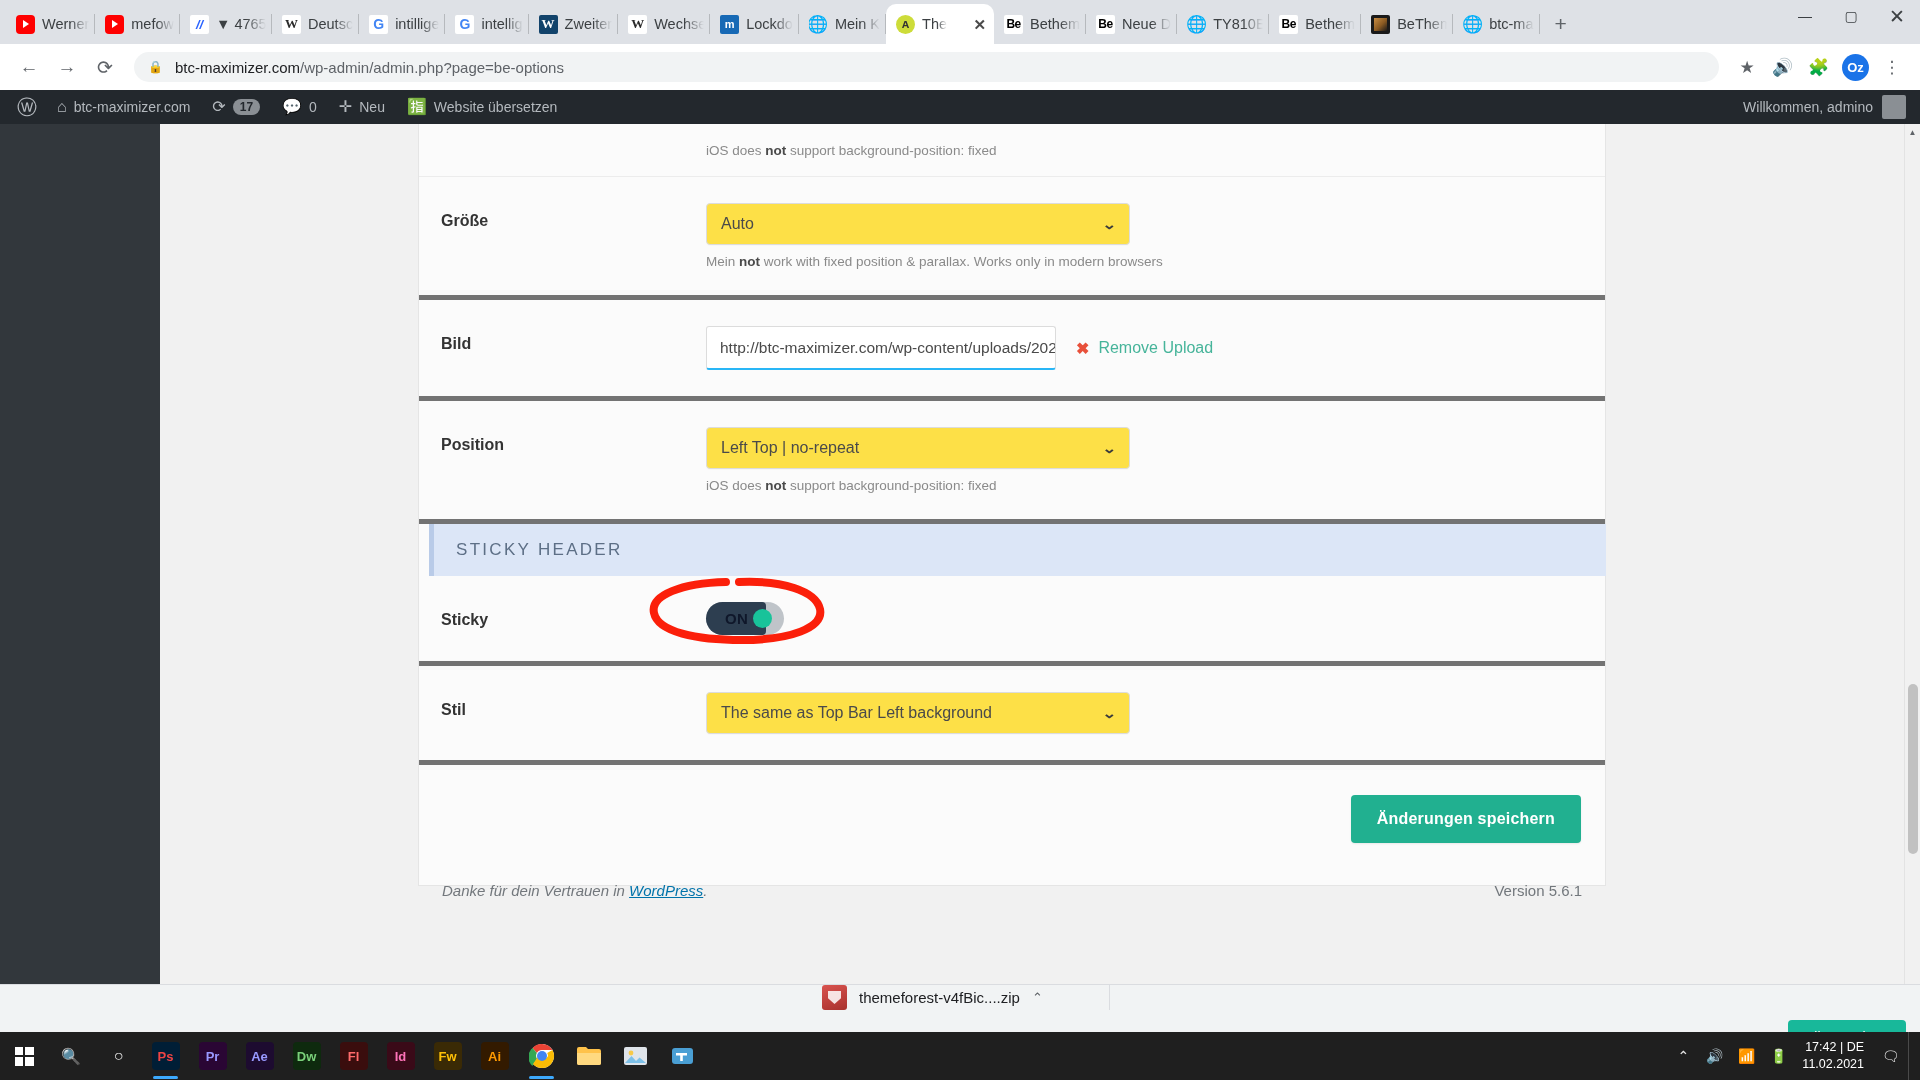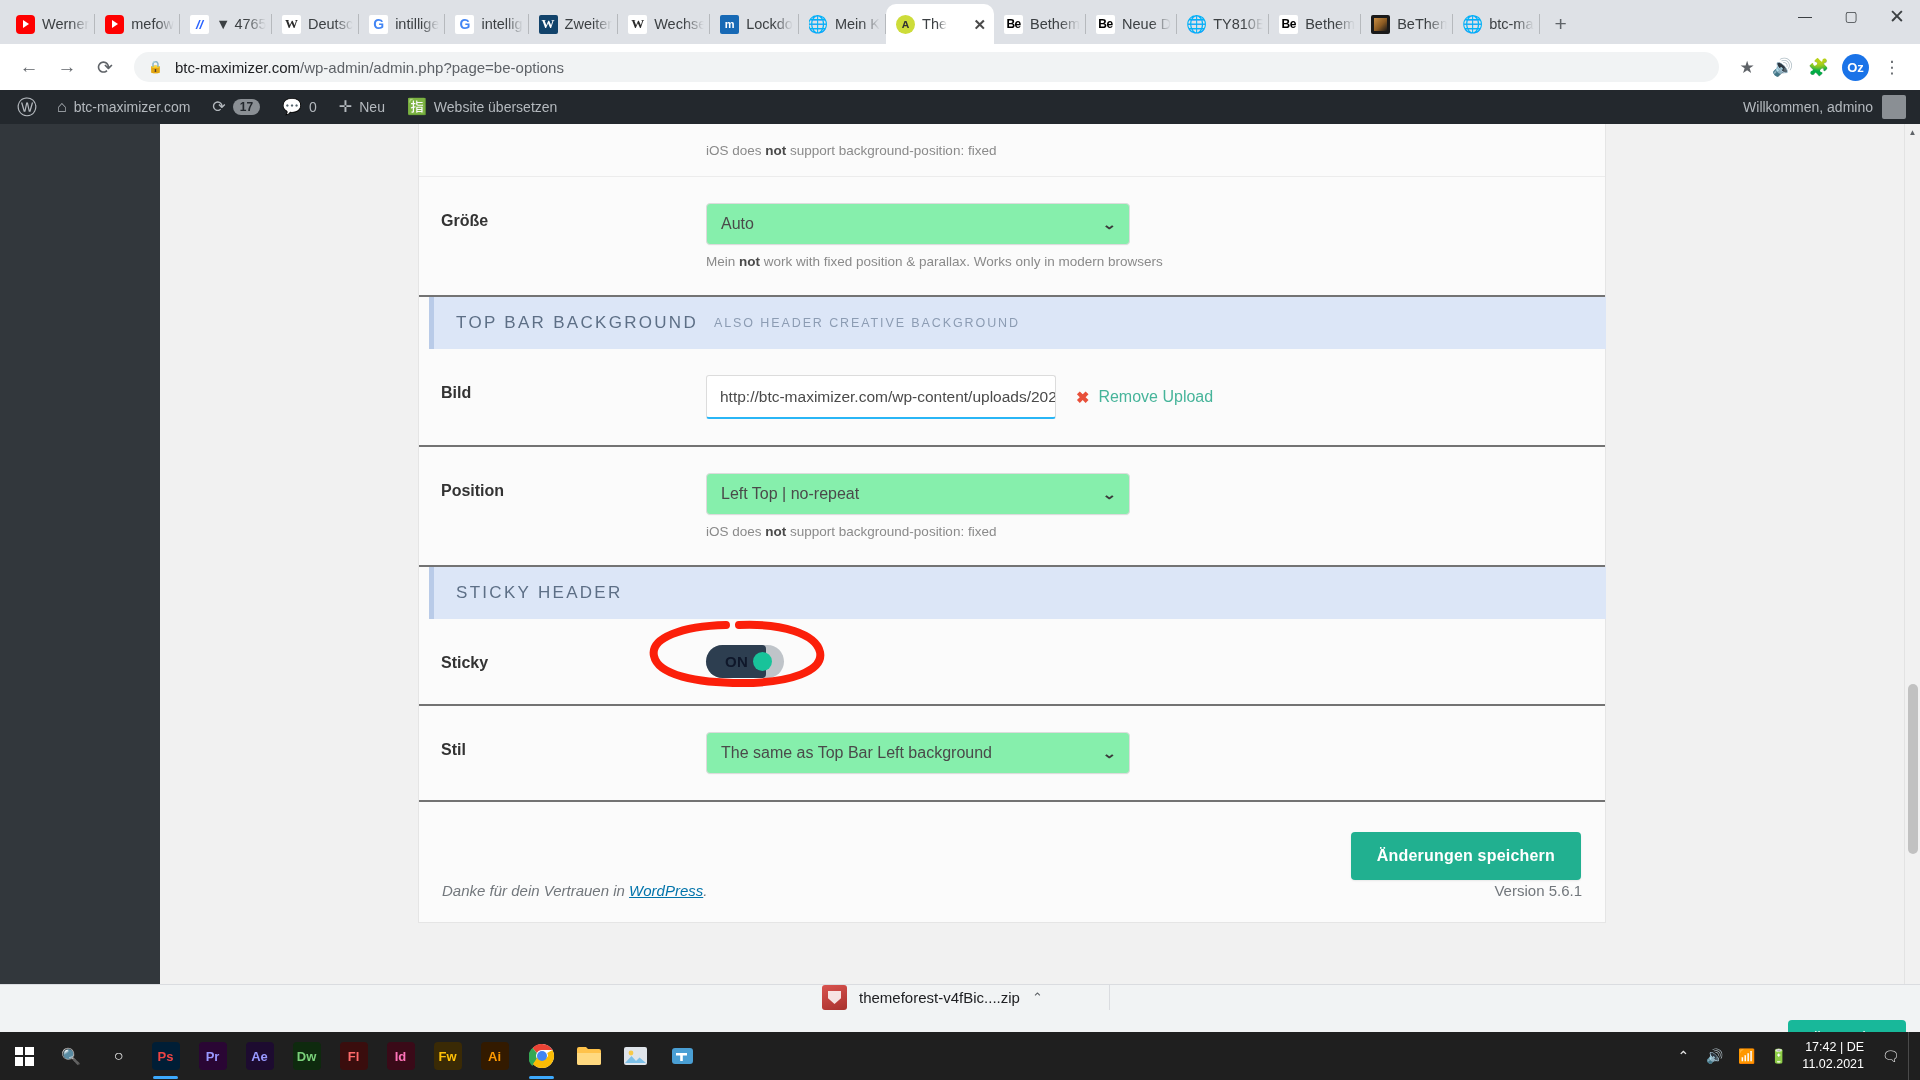--- a/index.html
+++ b/index.html
@@ -150,31 +150,31 @@
 
   .panel {
     position:absolute; left:258px; top:0; width:1188px;
     background:#fbfbfb; border:1px solid #e5e5e5; border-top:none;
     padding-bottom:36px;
   }
 
   .opt-row {
     display:flex; align-items:flex-start;
     padding:26px 0 26px 22px;
-    border-bottom:2px solid #737373;
+    border-bottom:5px solid #737373;
     position:relative;
   }
   .opt-label {
     width:265px; flex:0 0 265px; font-size:16px; font-weight:700;
     color:#333; padding-top:9px;
   }
   .opt-field { flex:1; min-width:0; }
 
   .sel {
-    width:424px; height:42px; background:#86efac;
+    width:424px; height:42px; background:#fde047;
     border:1px solid #dcdcdc; border-radius:4px;
     display:flex; align-items:center; justify-content:space-between;
     padding:0 14px 0 14px; font-size:16px; color:#4a4a4a;
     box-shadow:0 1px 1px rgba(0,0,0,.02);
   }
   .sel .chev {
     font-size:13px; color:#3b3b3b; font-weight:700; transform:scaleX(1.35);
   }
   .hint { font-size:13.5px; color:#8a8a8a; margin-top:9px; }
   .hint b { color:#4a4a4a; font-weight:700; }
@@ -499,24 +499,20 @@
         <div class="opt-label">Größe</div>
         <div class="opt-field">
           <div class="sel">
             <span>Auto</span>
             <span class="chev">⌄</span>
           </div>
           <div class="hint"><span>Mein </span><b>not</b><span> work with fixed position &amp; parallax. Works only in modern browsers</span></div>
         </div>
       </div>
 
-      <div class="section-head">
-        <span class="sec-title">TOP BAR BACKGROUND</span>
-        <span class="sec-sub">ALSO HEADER CREATIVE BACKGROUND</span>
-      </div>
 
       <div class="opt-row">
         <div class="opt-label">Bild</div>
         <div class="opt-field">
           <div class="upload-wrap">
             <div class="upload-input">http://btc-maximizer.com/wp-content/uploads/2020.</div>
             <div class="remove-upload">
               <span class="rm-x">✖</span>
               <span class="rm-text">Remove Upload</span>
             </div>

